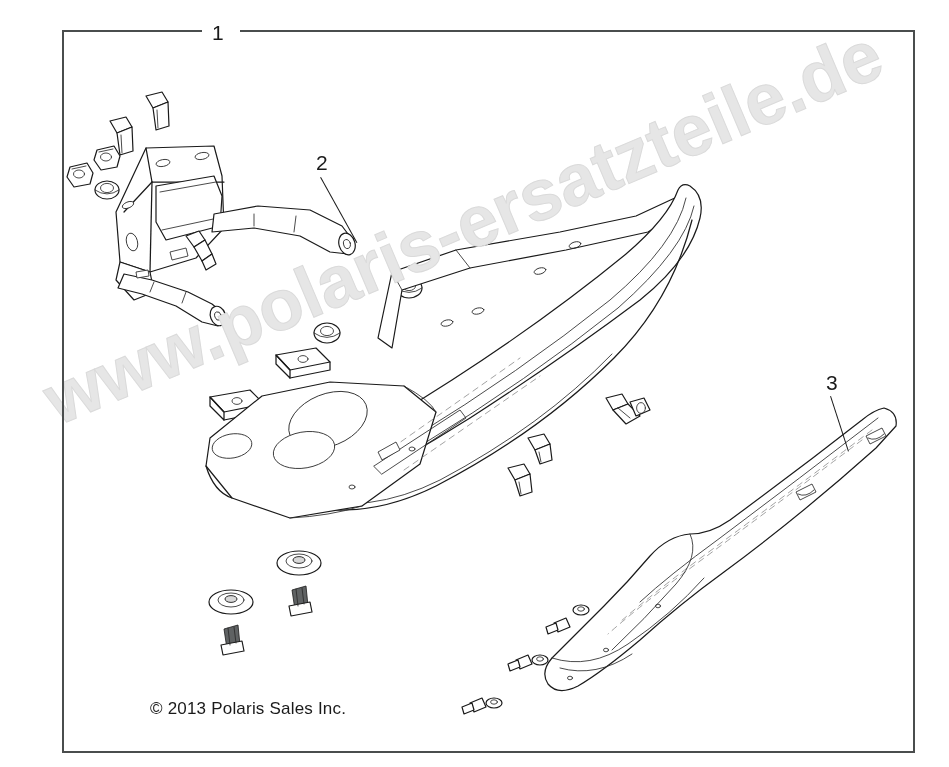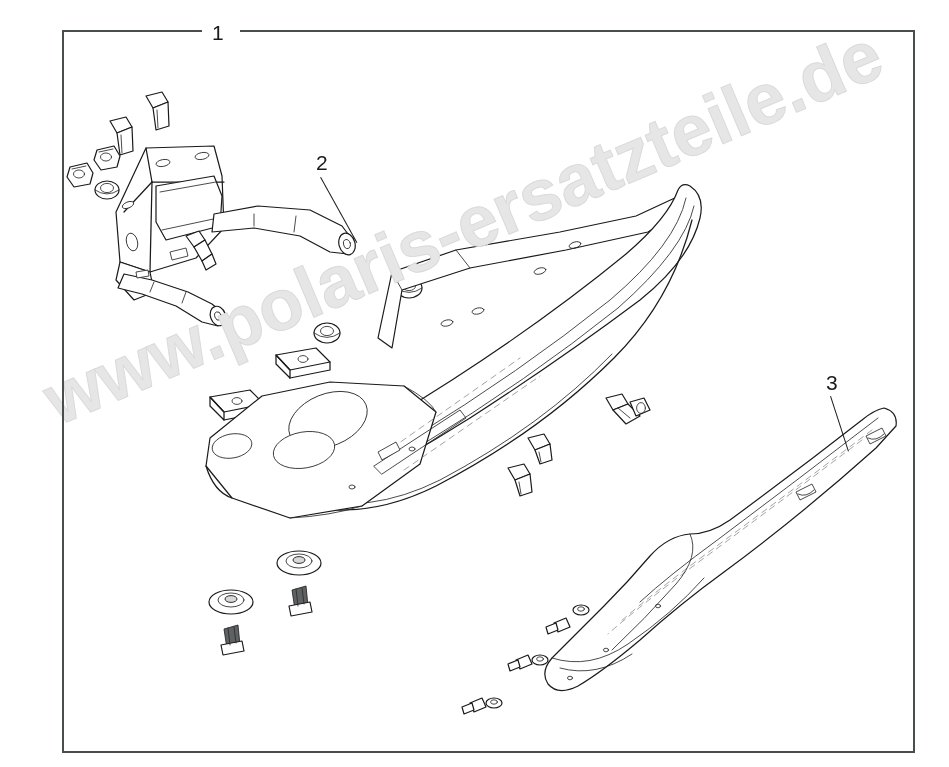--- a/index.html
+++ b/index.html
@@ -410,14 +410,15 @@
   <div class="frame-seg frame-top-a"></div>
   <div class="frame-seg frame-top-b"></div>
 
   <div class="leader" id="leader-2"></div>
   <div class="leader" id="leader-3"></div>
 
   <div class="callout" id="callout-1">1</div>
   <div class="callout" id="callout-2">2</div>
   <div class="callout" id="callout-3">3</div>
 
+  <div id="copyright">© 2013 Polaris Sales Inc.</div>
 
 </div>
 
 </body></html>

